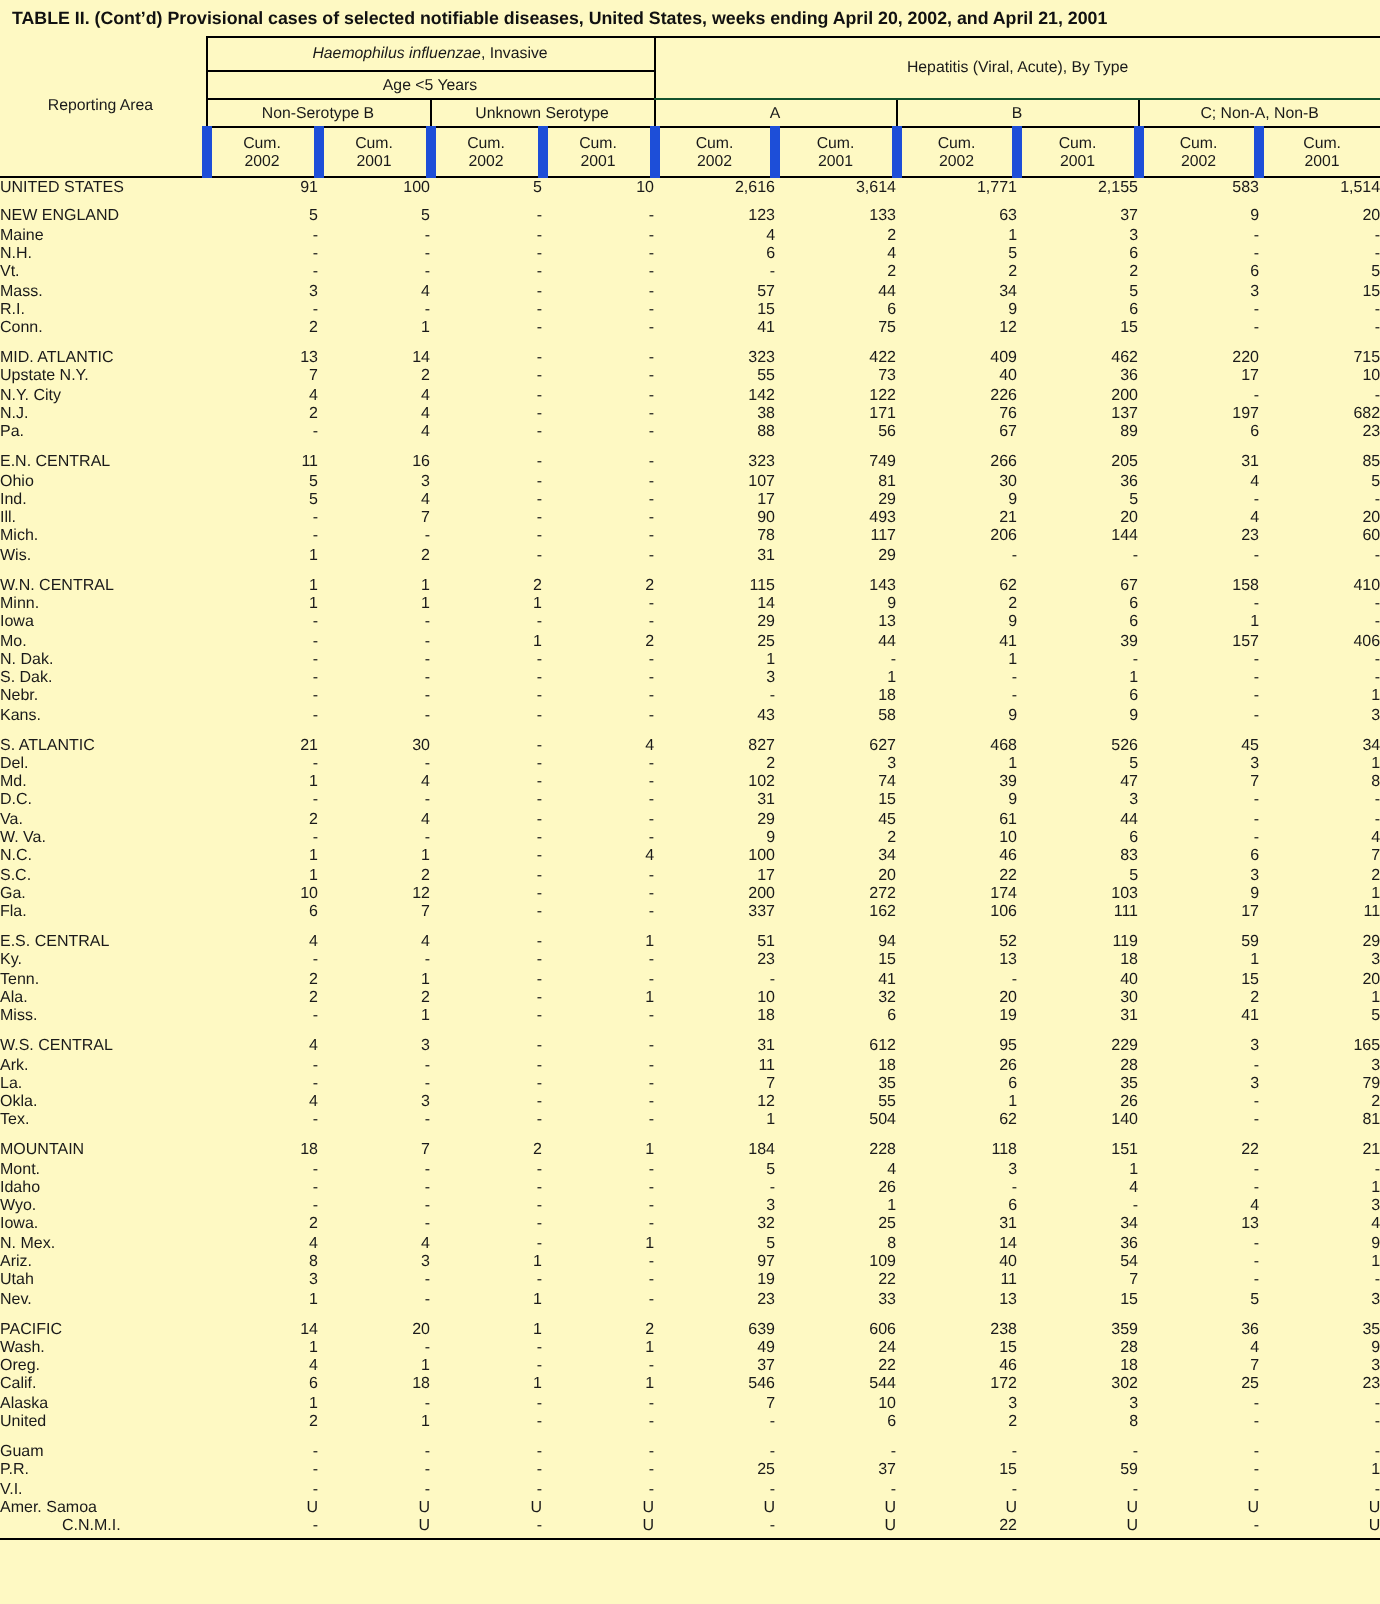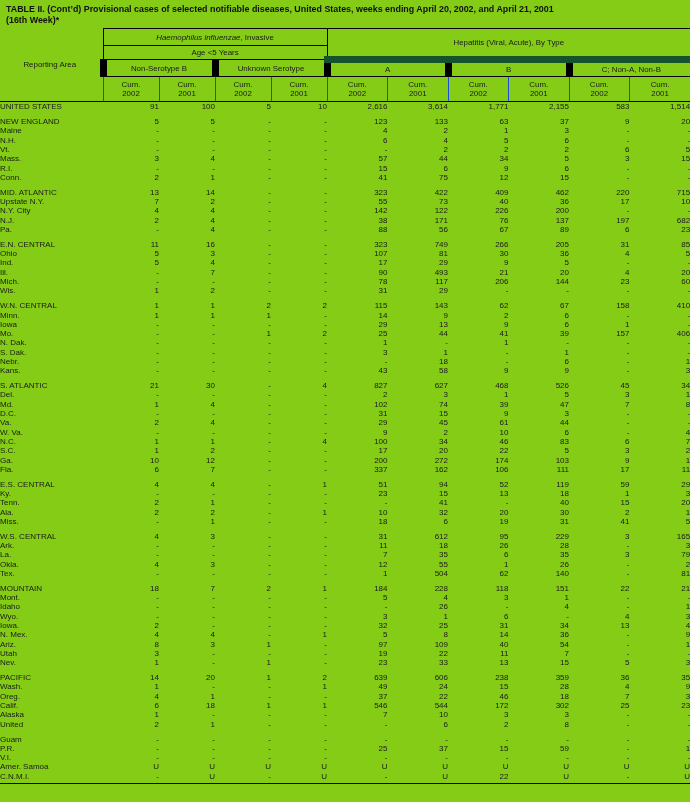--- a/index.html
+++ b/index.html
@@ -1,53 +1,52 @@
 <!DOCTYPE html>
 <html><head>
 <meta charset="utf-8">
 <style>
   html,body{margin:0;padding:0;background:#fff;}
   .page{
     width:690px;height:802px;position:relative;overflow:hidden;
-    background:#84cc16;color:#000;
+    background:#fef9c3;color:#000;
     font-family:"Liberation Sans", sans-serif;
   }
   .title{margin:4px 6px 0 6px;font-weight:bold;font-size:8.9px;line-height:10.6px;color:#111;}
   table.t{border-collapse:collapse;table-layout:fixed;width:690px;margin-top:3px;}
   table.t th, table.t td{padding:0;color:#1a1a1a;}
   
   .t thead th{font-weight:normal;font-size:7.9px;text-align:center;vertical-align:middle;}
   th.area-h{text-align:left;vertical-align:bottom;padding:0 0 3px 6px;border-bottom:1.5px solid #000;font-size:8px;}
   th.g-hi{border-top:1.5px solid #000;border-left:1px solid #000;border-right:1px solid #000;border-bottom:1px solid #000;height:16px;}
   th.g-hi i{font-style:italic;}
-  th.g-hep{border-top:1.5px solid #000;border-left:1px solid #000;border-bottom:7px solid #14532d;vertical-align:bottom;padding-bottom:3px;}
+  th.g-hep{border-top:1.5px solid #000;border-left:1px solid #000;border-bottom:1px solid #14532d;vertical-align:bottom;padding-bottom:3px;}
   th.g-age{border-left:1px solid #000;border-right:1px solid #22c55e;border-bottom:1px solid #000;height:13px;}
-  th.sg{border-bottom:1px solid #000;border-left:7px solid #000000;height:13px;margin-left:40px;}
-  th.y{border-left:1px solid #1d4ed8;border-bottom:1.5px solid #000;height:24px;line-height:9px;vertical-align:middle;padding:1px 0 2px 0;}
+  th.sg{border-bottom:1px solid #000;border-left:1px solid #000000;height:13px;margin-left:40px;}
+  th.y{border-left:5px solid #1d4ed8;border-bottom:1.5px solid #000;height:24px;line-height:9px;vertical-align:middle;padding:1px 0 2px 0;}
   
   .t tbody td{font-size:8px;height:9.3px;line-height:9.3px;white-space:nowrap;}
   td.area{text-align:left;padding-left:6px;}
   td.num{text-align:right;}
   td.n-hi{padding-right:23px;}
   td.n-hep{padding-right:25px;}
   tr.gap td{padding-top:5.6px;}
-  .t tbody tr:last-child td{border-bottom:1.5px solid #000;padding-bottom:2px;}
+  .t tbody tr:last-child td{border-bottom:1.5px solid #000;padding-bottom:2px;padding-left:31px;}
   
   .footnotes{margin:2px 0 0 3px;font-size:7.9px;line-height:9.6px;color:#1a1a1a;}
   .legend .l0{display:inline-block;width:97px;margin-top:32px;}
   .legend .l1{display:inline-block;width:106px;font-weight:bold;}
 </style>
 </head>
 <body>
 
 <div class="page">
 
   <div class="title">
     <div>TABLE II. (Cont’d) Provisional cases of selected notifiable diseases, United States, weeks ending April 20, 2002, and April 21, 2001</div>
-    <div>(16th Week)*</div>
   </div>
 
   <table class="t">
     <colgroup>
       <col style="width:103px">
       <col style="width:56px">
         <col style="width:56px">
         <col style="width:56px">
         <col style="width:56px">
       <col style="width:60.5px">

